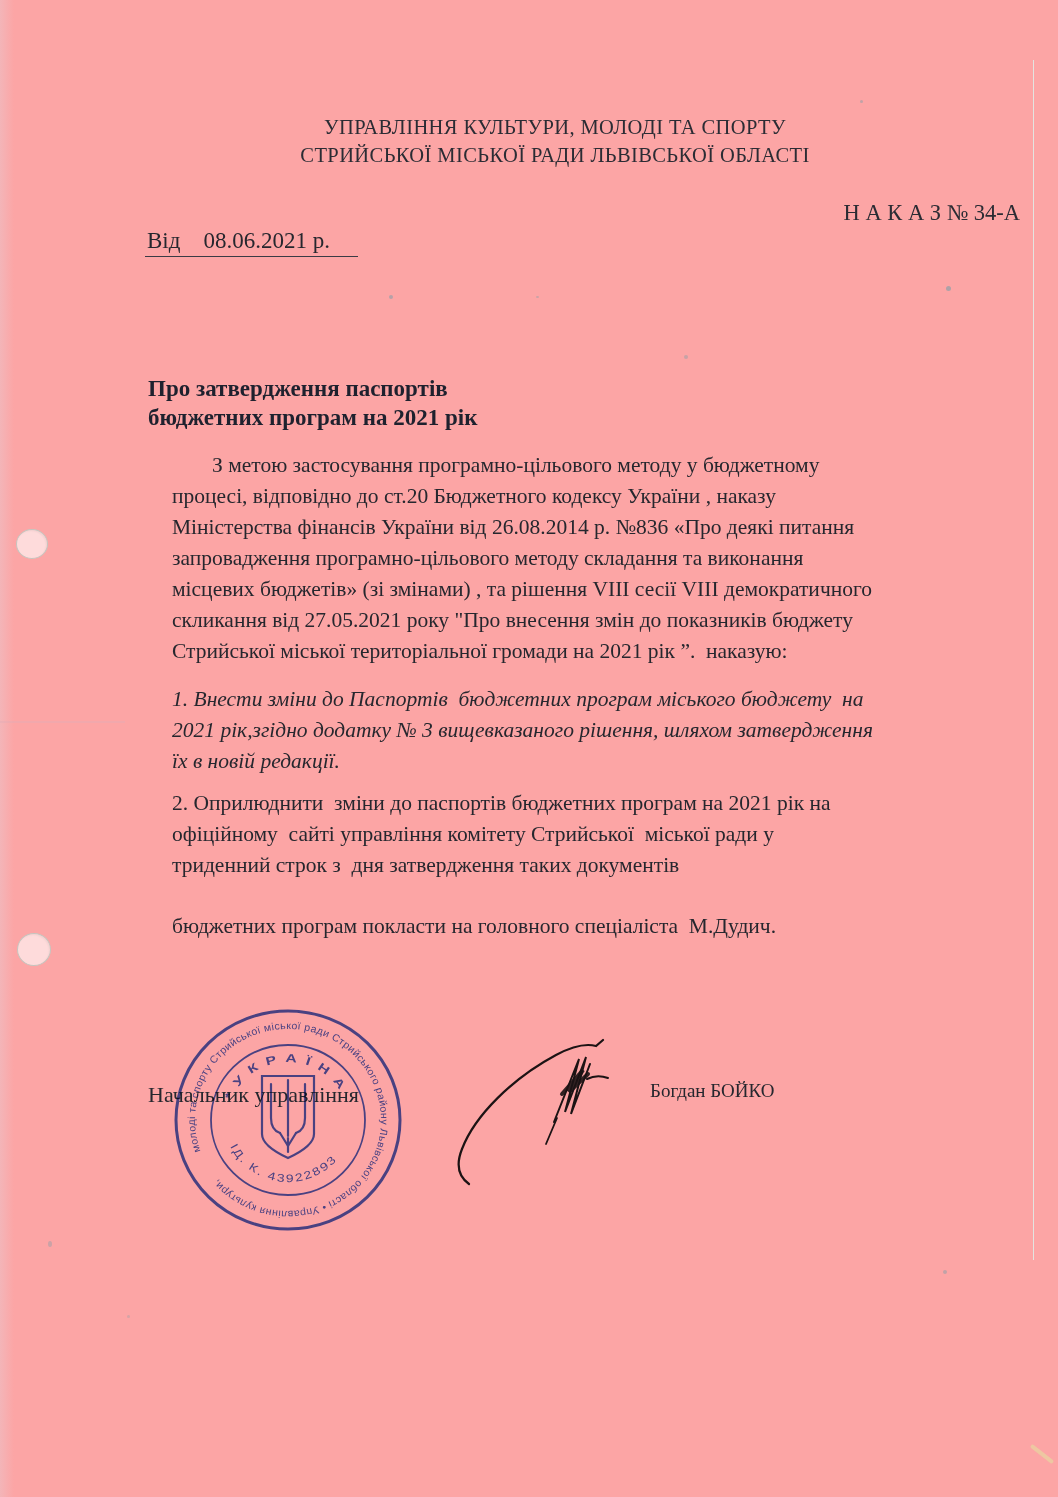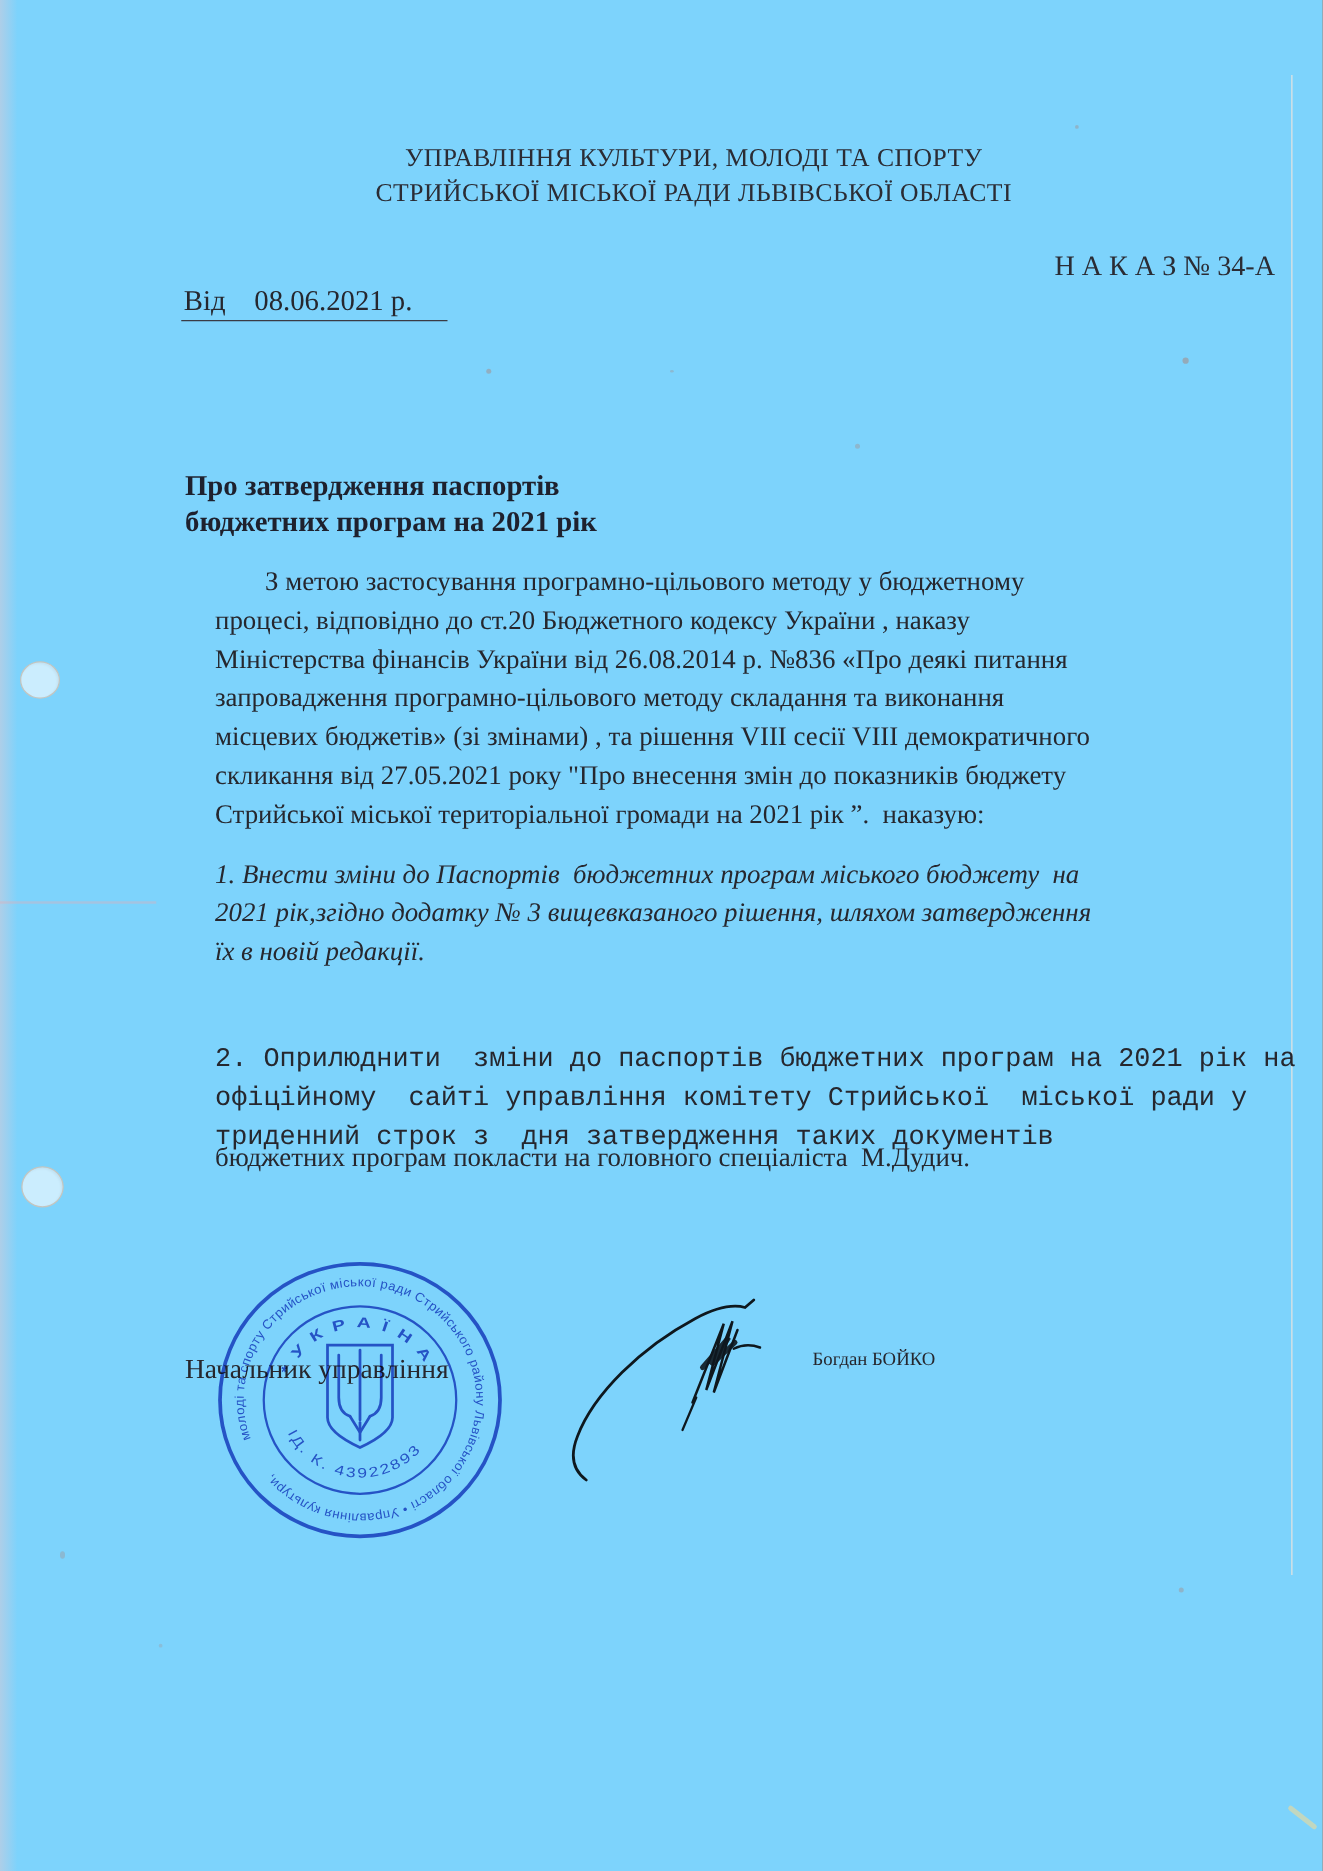--- a/index.html
+++ b/index.html
@@ -1,19 +1,19 @@
 <!DOCTYPE html>
 <html><head>
 <meta charset="utf-8">
 <style>
   html,body{margin:0;padding:0;background:#888;}
   .page{
     position:relative;
     width:1058px;height:1497px;
-    background:#7dd3fc;
+    background:#fca5a5;
     overflow:hidden;
     font-family:"Liberation Serif","DejaVu Serif",serif;
     color:#26272e;
   }
   
   .edge-left{position:absolute;left:0;top:0;width:14px;height:100%;
     background:linear-gradient(90deg,rgba(233,201,208,.45),rgba(233,201,208,0));}
   .edge-right-line{position:absolute;left:1033px;top:60px;width:1px;height:1200px;background:#e4e4e0;}
   .fold-line{position:absolute;left:0;top:721px;width:125px;height:2px;background:rgba(226,172,182,.40);}
   .corner-mark{position:absolute;left:1028px;top:1452px;width:28px;height:4px;background:#e7d9a0;opacity:.65;transform:rotate(38deg);border-radius:2px;}
@@ -27,25 +27,25 @@
   .org-header{top:113px;font-size:20.5px;line-height:28px;letter-spacing:.4px;color:#2b2c34;}
   .order-title{top:200px;font-size:22.5px;color:#2b2c34;text-align:right;}
   .date-line{position:absolute;left:145px;top:228px;font-size:23px;white-space:pre;
     border-bottom:1.6px solid #3a3b44;padding:0 28px 2px 2px;}
   .subject{position:absolute;left:148px;top:338px;font-weight:bold;font-size:23px;line-height:29px;color:#1e212e;margin-top:36px;}
   .bodytext{position:absolute;left:148px;font-size:21.5px;line-height:31px;color:#26272e;}
   .bodytext .line{white-space:pre;margin-left:24px;}
   .preamble{top:450px;}
   .preamble .line:first-child{padding-left:40px;}
   .item-1{top:684px;font-style:italic;}
-  .item-2{top:833px;font-family:Liberation Mono, monospace;}
+  .item-2{top:788px;}
   .item-3{top:911px;}
   .item-3 .line+.line{padding-left:22px;font-family:Liberation Mono, monospace;}
   .sig-title{position:absolute;left:148px;top:1082px;font-size:22px;}
-  .sig-name{position:absolute;left:650px;top:1080px;font-size:15px;}
+  .sig-name{position:absolute;left:650px;top:1080px;font-size:19px;}
   
   .stamp-svg{position:absolute;left:170px;top:1006px;mix-blend-mode:multiply;opacity:.92;}
   .sign-svg{position:absolute;left:450px;top:1022px;mix-blend-mode:multiply;}
 </style>
 </head>
 <body>
 
 <div class="page">
 
   <div class="edge-left"></div>

